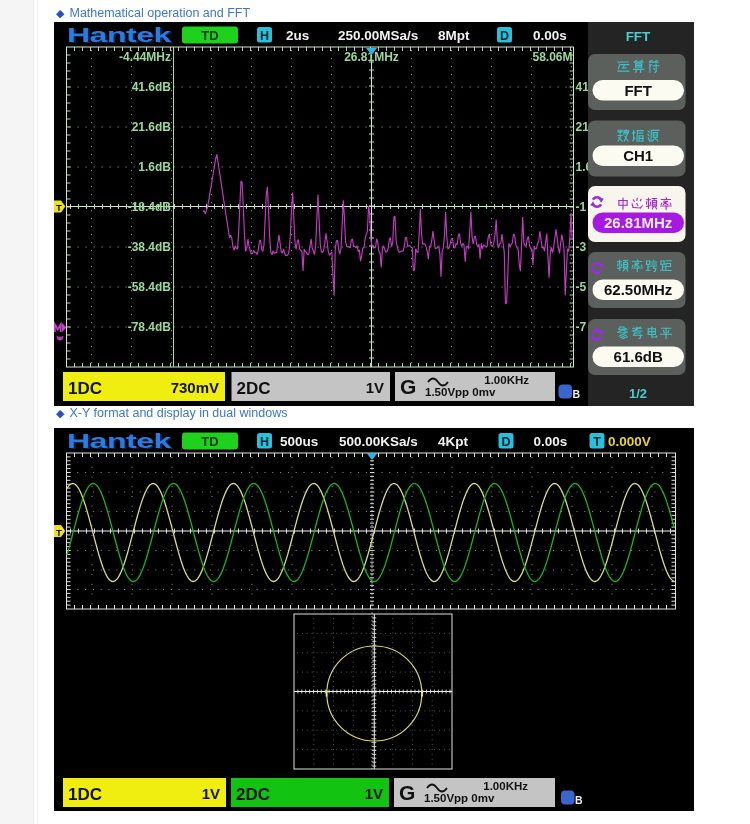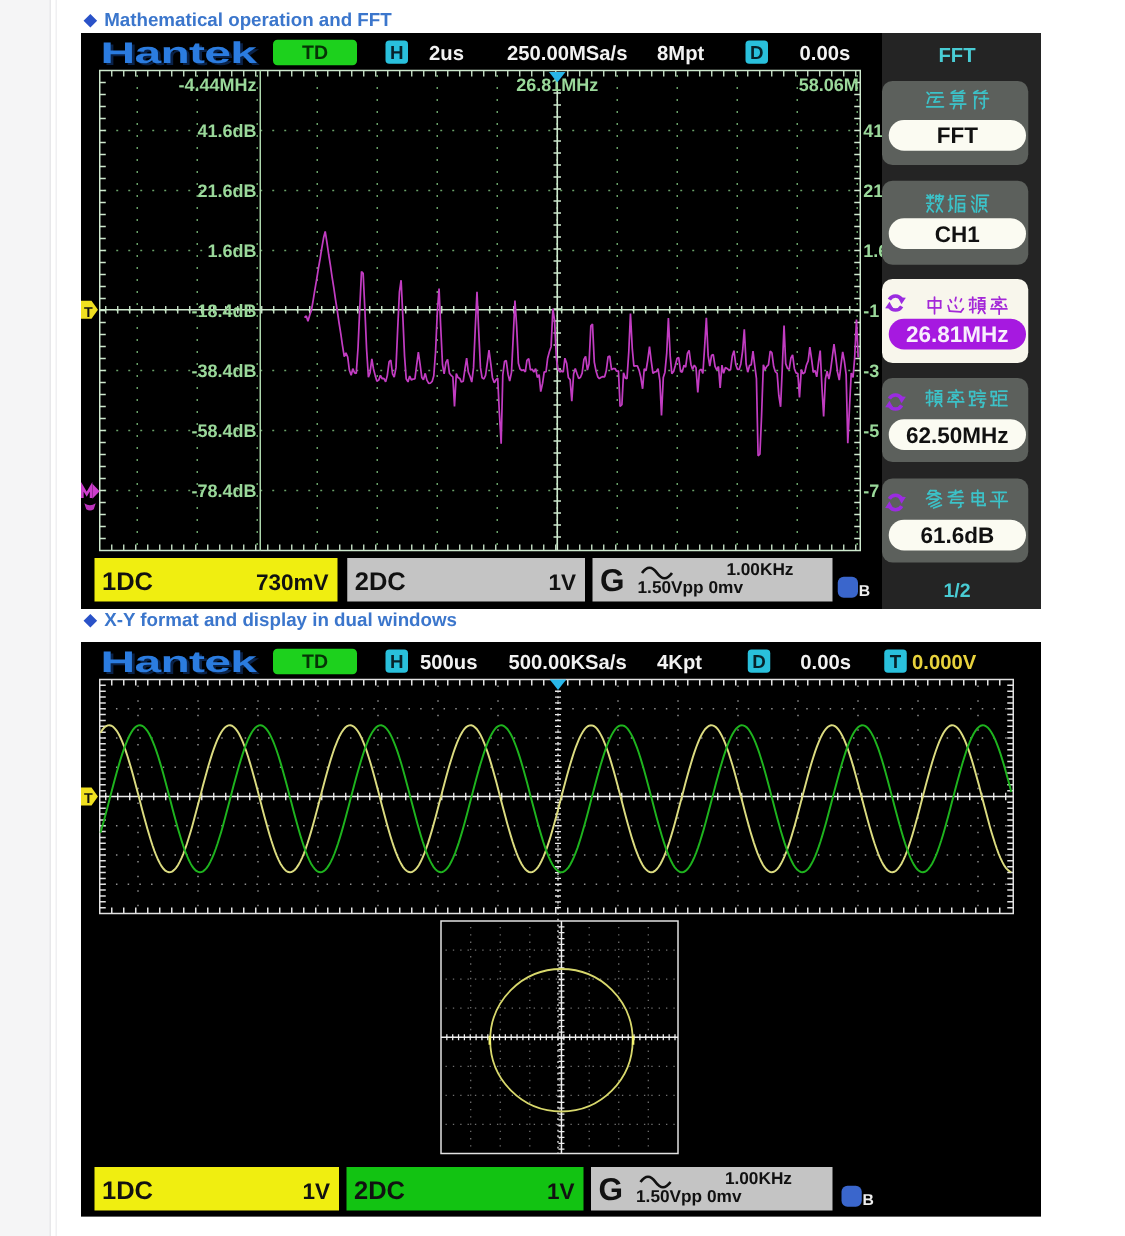--- a/index.html
+++ b/index.html
@@ -1,17 +1,17 @@
 <!DOCTYPE html>
 <html><head><meta charset="utf-8"><style>
 *{margin:0;padding:0;box-sizing:border-box}
 body{width:750px;height:824px;background:#fff;font-family:"Liberation Sans", sans-serif;position:relative;overflow:hidden}
 #strip{position:absolute;left:0;top:0;width:34px;height:824px;background:#f5f5f6;border-right:1px solid #e8e8ea}
 #strip2{position:absolute;left:37px;top:0;width:1px;height:824px;background:#f0f0f2}
-.title{position:absolute;left:56px;font-size:12.5px;font-weight:bold;color:#3b76cc;white-space:nowrap}
+.title{position:absolute;left:56px;font-size:12.5px;font-weight:normal;color:#3b76cc;white-space:nowrap}
 .title .dia{display:inline-block;color:#2a52c8;font-size:11px;transform:translateY(-0.5px);margin-right:5px}
 .scope{position:absolute;left:54px;width:640px;background:#000}
 </style></head>
 <body>
 <div id="strip"></div>
 <div id="strip2"></div>
 <div class="title" style="top:6px"><span class="dia">◆</span>Mathematical operation and FFT</div>
 <div class="scope" style="top:22px;height:384px">
     <svg width="640" height="384" viewBox="0 0 640 384" style="position:absolute;left:0;top:0">
       <rect width="640" height="384" fill="#000"></rect>

